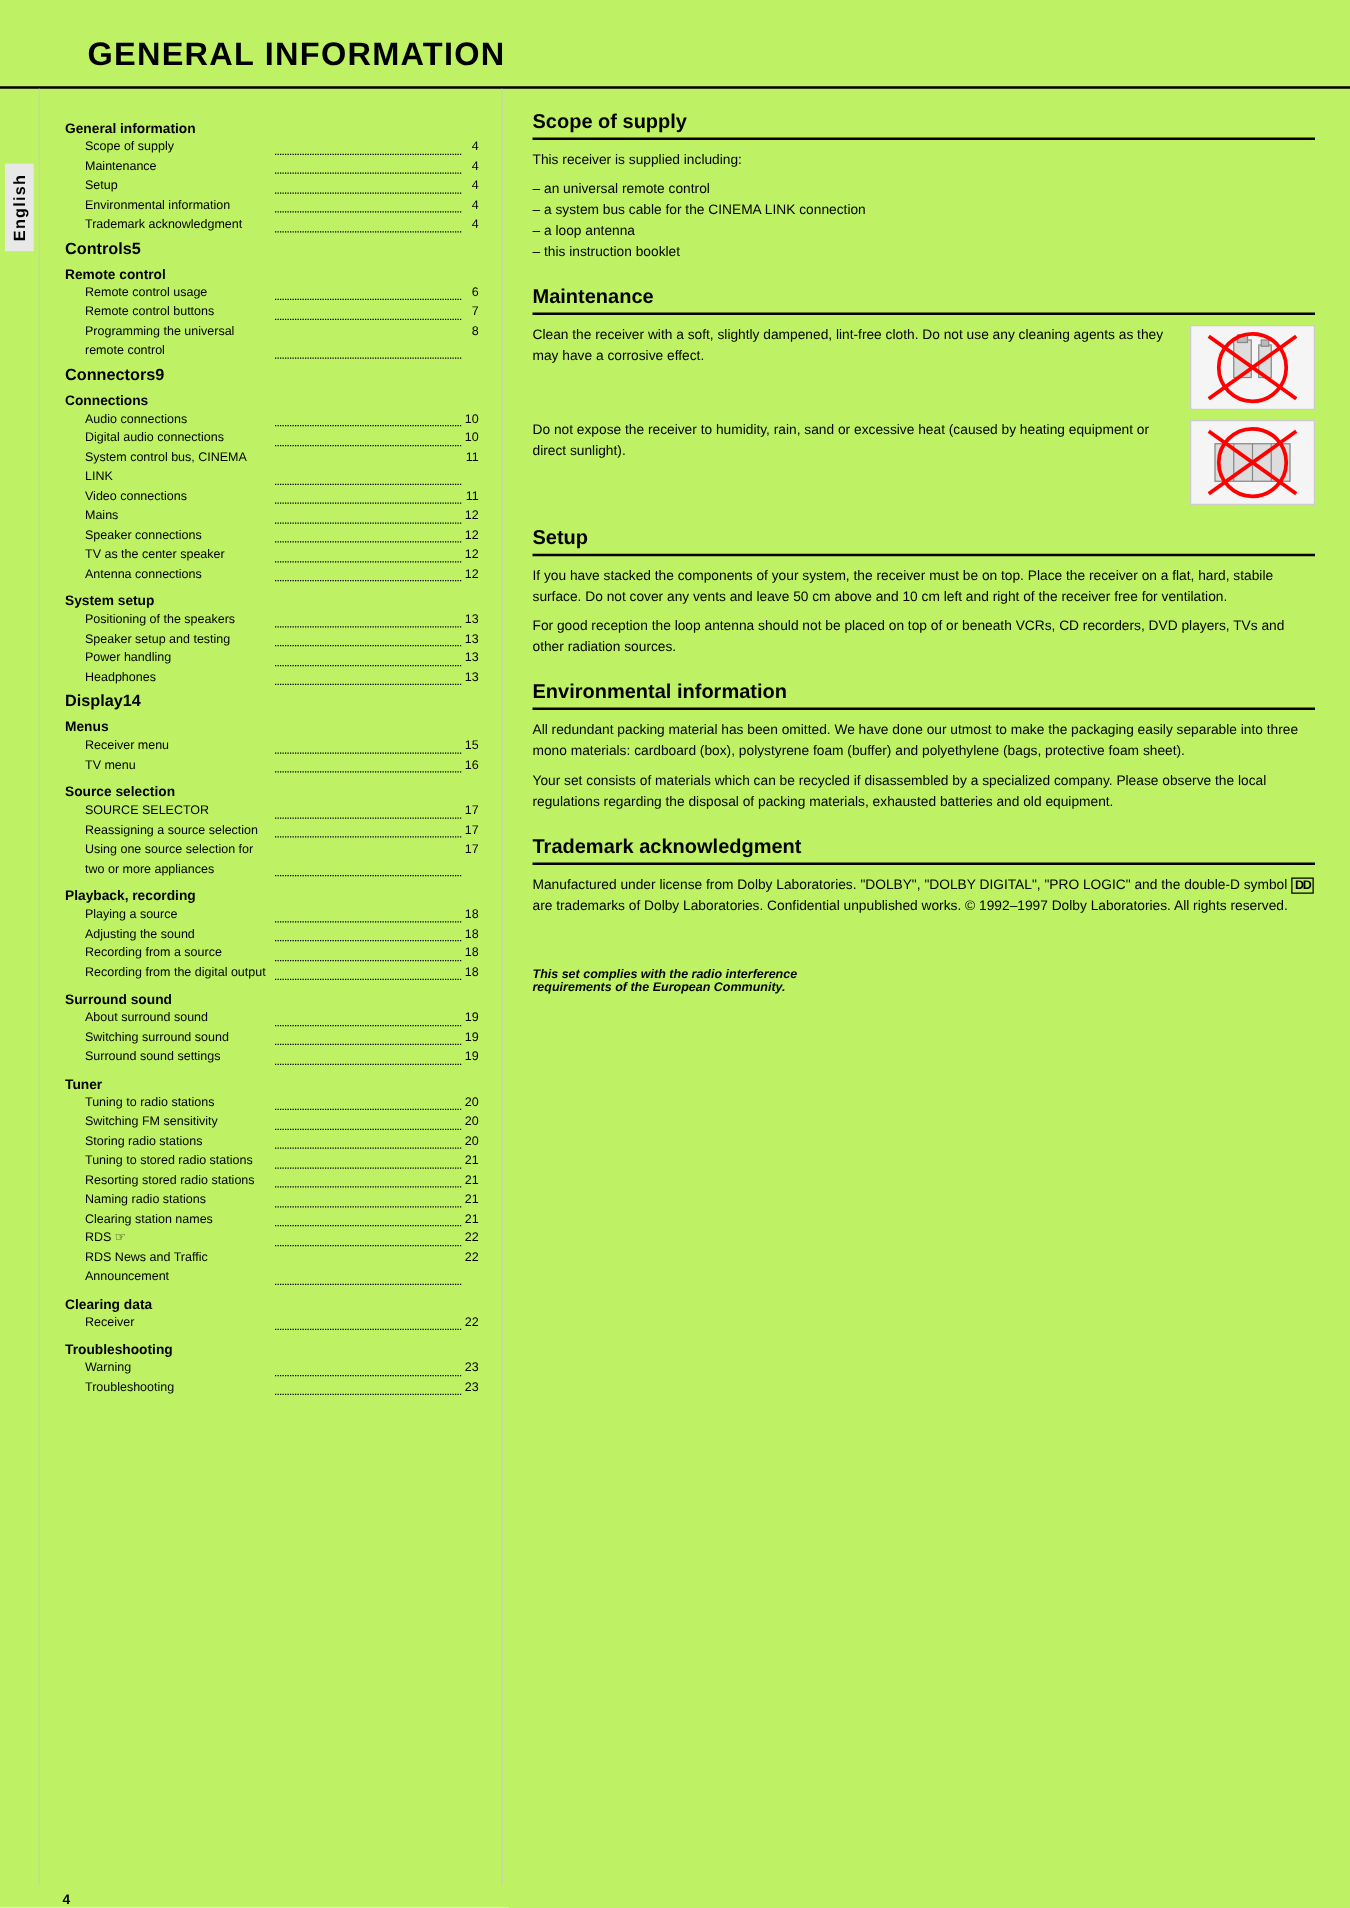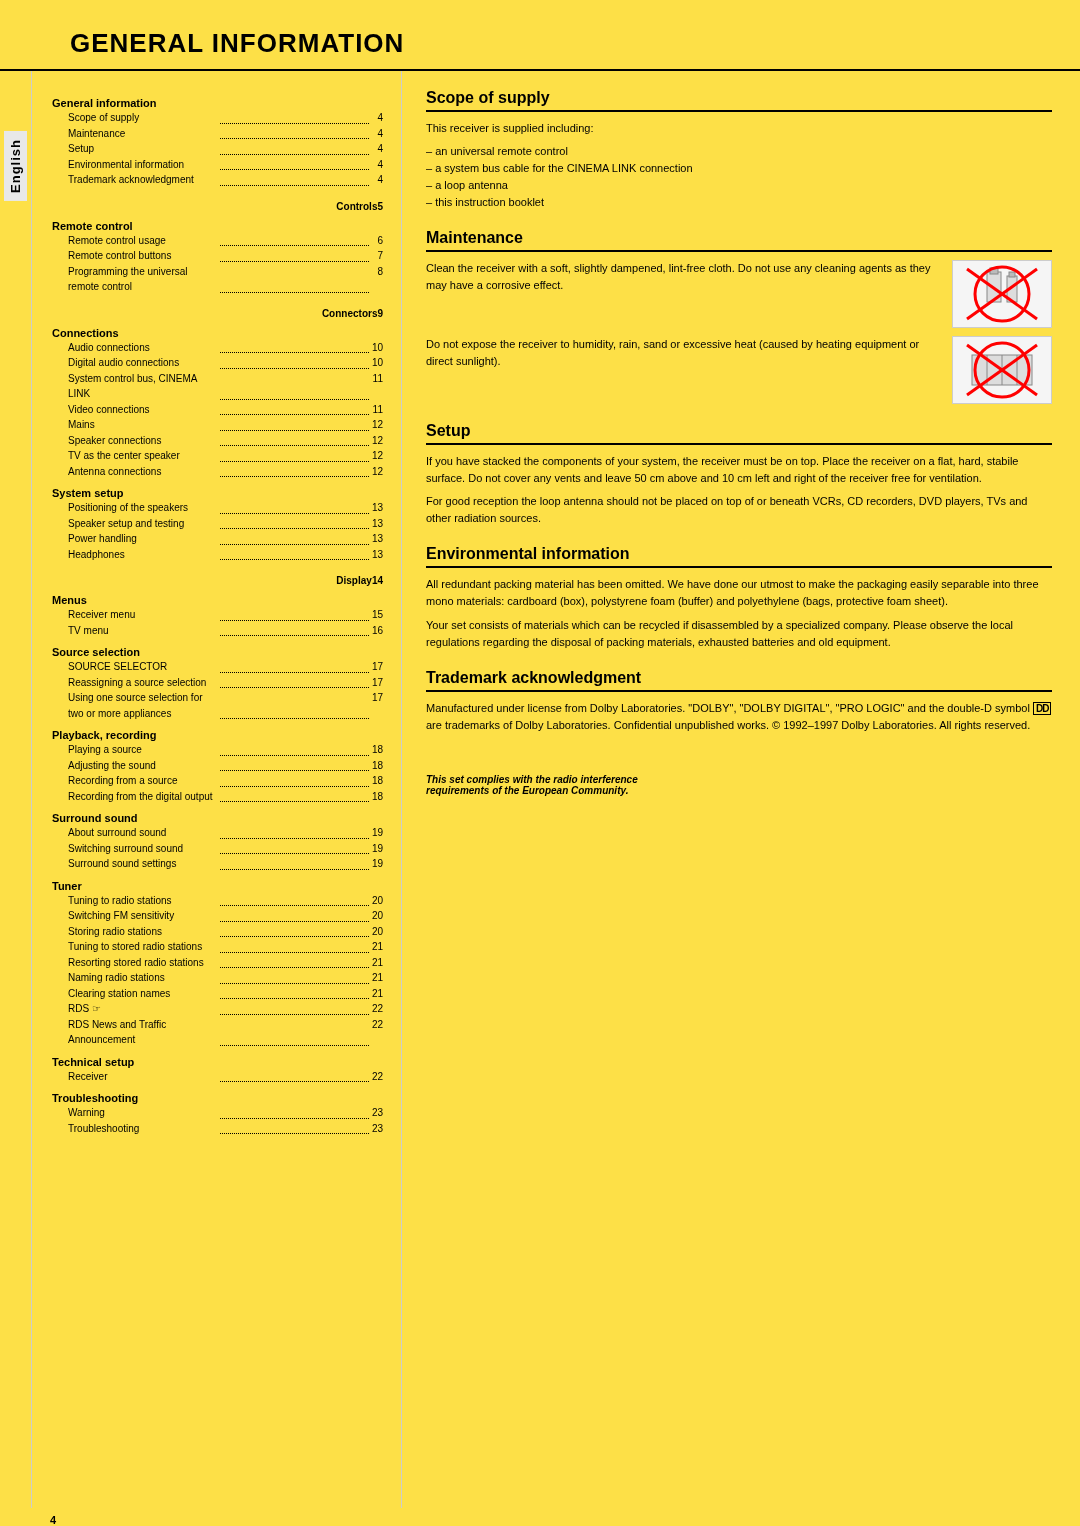--- a/index.html
+++ b/index.html
@@ -7,21 +7,21 @@
       background: #fff;
       font-family: Arial, Helvetica, sans-serif;
       font-size: 11px;
       color: #000;
       width: 1080px;
       min-height: 1526px;
     }
     .page {
       width: 1080px;
       min-height: 1526px;
-      background: #fde047;
+      background: #bef264;
       display: flex;
       flex-direction: column;
     }
     .page-header {
       padding: 28px 50px 10px 70px;
       border-bottom: 2px solid #000;
     }
     .page-title {
       font-size: 26px;
       font-weight: 900;
@@ -79,24 +79,24 @@
       margin: 0 2px 2px 2px;
       max-width: 150px;
     }
     .toc-page {
       font-size: 10px;
       min-width: 12px;
       text-align: right;
     }
     .toc-main-entry {
       display: flex;
-      justify-content: flex-end;
-      font-weight: bold;
-      font-size: 10px;
-      margin-top: 13px;
+      justify-content: flex-start;
+      font-weight: bold;
+      font-size: 13px;
+      margin-top: 3px;
     }
     
     .content-column {
       flex: 1;
       padding: 18px 28px 18px 24px;
     }
     .section-box {
       margin-bottom: 18px;
     }
     .section-title {
@@ -402,21 +402,21 @@
           <div class="toc-entry">
             <span class="toc-entry-text">RDS ☞</span>
             <span class="toc-dots"></span>
             <span class="toc-page">22</span>
           </div>
           <div class="toc-entry">
             <span class="toc-entry-text">RDS News and Traffic Announcement</span>
             <span class="toc-dots"></span>
             <span class="toc-page">22</span>
           </div>
-          <div class="toc-section-header">Technical setup</div>
+          <div class="toc-section-header">Clearing data</div>
           <div class="toc-entry">
             <span class="toc-entry-text">Receiver</span>
             <span class="toc-dots"></span>
             <span class="toc-page">22</span>
           </div>
           <div class="toc-section-header">Troubleshooting</div>
           <div class="toc-entry">
             <span class="toc-entry-text">Warning</span>
             <span class="toc-dots"></span>
             <span class="toc-page">23</span>

